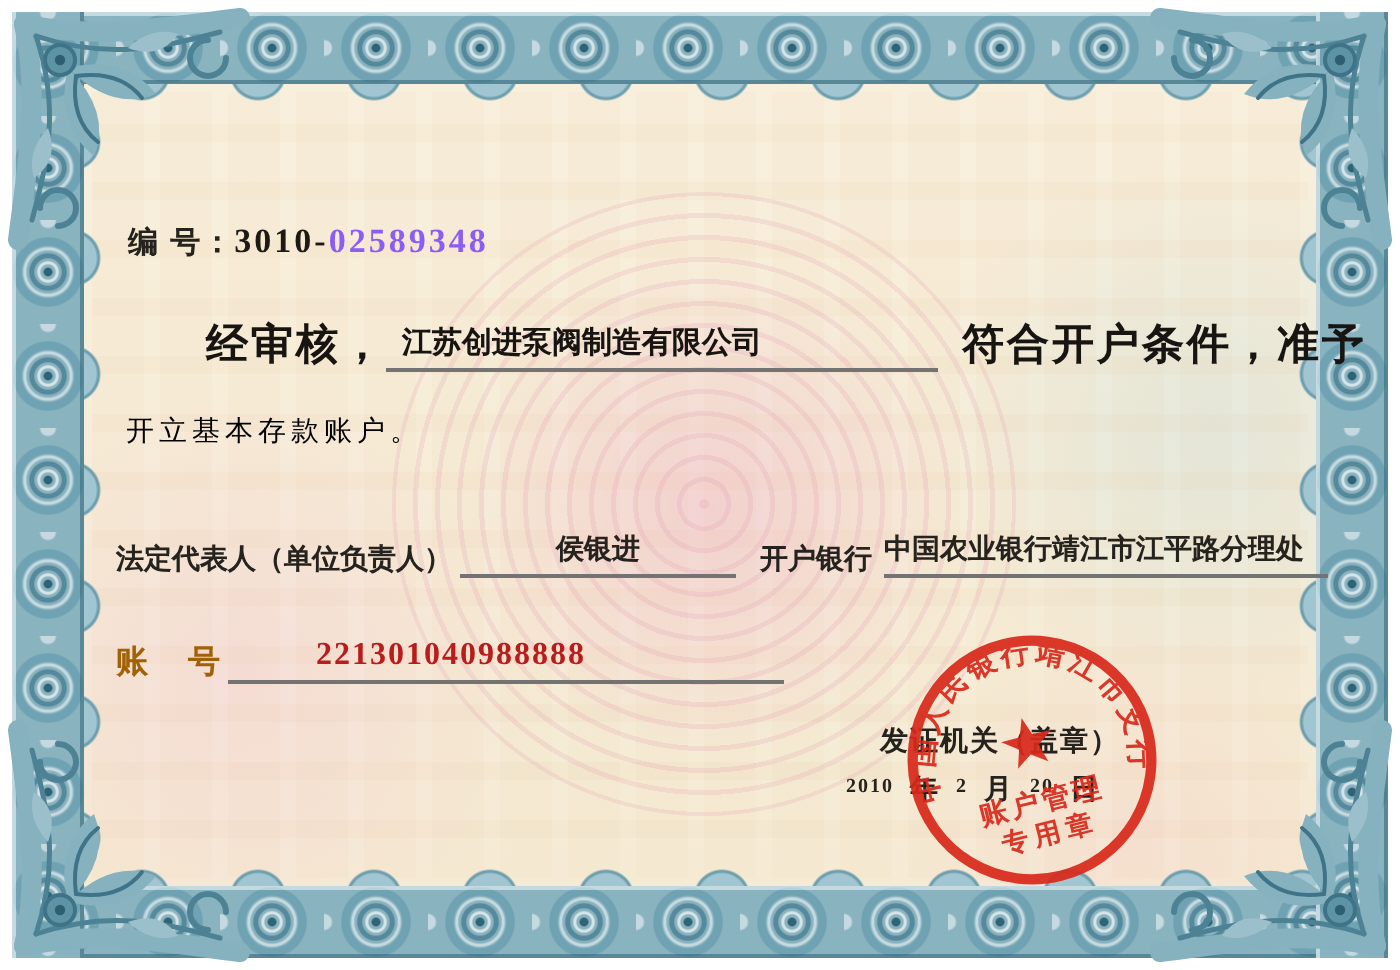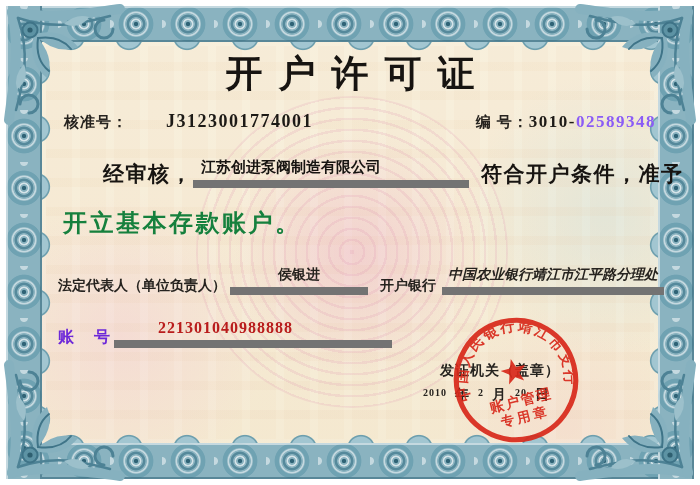--- a/index.html
+++ b/index.html
@@ -84,30 +84,30 @@
     font-size:37px;font-weight:900;letter-spacing:16px;text-indent:16px;color:#171411;
   }
   .row-numbers{position:absolute;top:111px;left:64px;right:44px;display:flex;justify-content:space-between;align-items:baseline;}
   .lbl{font-size:15px;font-weight:700;color:#26231f;letter-spacing:1px;}
   .num{font-family:"Liberation Serif",serif;font-size:18px;font-weight:600;letter-spacing:1.5px;color:#1d1a16;}
   .approval-value{margin-left:38px;}
   .serial-group{display:flex;align-items:baseline;}
   .serial-num{font-size:17px;}
   .row-review{position:absolute;top:158px;left:103px;display:flex;align-items:flex-end;white-space:nowrap;}
   .t-lg{font-size:21px;font-weight:800;letter-spacing:1.5px;color:#171411;}
-  .u-line{border-bottom:8px solid #737373;padding-bottom:3px;}
+  .u-line{border-bottom:2px solid #737373;padding-bottom:3px;}
   .company{width:268px;font-size:15px;font-weight:700;padding-left:8px;color:#171411;}
   .suffix{margin-left:12px;}
-  .row-open{position:absolute;top:207px;left:63px;font-size:24px;font-weight:700;letter-spacing:2.5px;color:#15803d;}
+  .row-open{position:absolute;top:207px;left:63px;font-size:14px;font-weight:400;letter-spacing:2.5px;color:#000000;}
   .row-rep{position:absolute;top:266px;left:58px;right:36px;display:flex;align-items:flex-end;white-space:nowrap;font-size:14px;font-weight:700;color:#26231f;}
   .rep-name{width:138px;text-align:center;margin-left:4px;}
   .bank-label{margin-left:12px;margin-right:6px;text-align:center;}
-  .bank-name{flex:1;text-align:center;font-style:italic;}
+  .bank-name{flex:1;text-align:left;}
   .row-account{position:absolute;top:319px;left:58px;display:flex;align-items:flex-end;}
-  .acct-label{font-size:16px;font-weight:700;letter-spacing:2px;color:#6d28d9;}
+  .acct-label{font-size:16px;font-weight:700;letter-spacing:2px;color:#a16207;}
   .acct-num{width:234px;padding-left:44px;font-family:"Liberation Serif",serif;font-size:16px;font-weight:600;letter-spacing:1px;color:#b91c1c;margin-left:2px;}
   .issuer{position:absolute;top:362px;left:418px;width:235px;font-size:14px;font-weight:700;color:#26231f;z-index:2;}
   .issuer-line1{padding-left:22px;letter-spacing:1px;}
   .issuer-date{margin-top:6px;letter-spacing:1px;}
   .d-num{font-family:"Liberation Serif",serif;font-size:10px;font-weight:600;position:relative;top:-3px;padding:0 5px;}
   .d-unit{padding:0 3px;}
   .seal{position:absolute;left:444px;top:308px;width:144px;height:144px;transform:rotate(-14deg);z-index:3;opacity:.92;pointer-events:none;}
 </style>
 </head>
 <body>
@@ -194,26 +194,22 @@
       <path d="M30,30 q-7,28 13,44 q9,-22 -13,-44" fill="#86b1bf" stroke="none"></path>
       <path d="M34,34 q22,-3 33,11" stroke="#3f7488" stroke-width="2"></path>
       <path d="M34,34 q-3,22 11,33" stroke="#3f7488" stroke-width="2"></path>
       <path d="M60,20 q12,-11 25,-7 q-9,13 -25,7" fill="#9cc0cb" stroke="none"></path>
       <path d="M20,60 q-11,12 -7,25 q13,-9 7,-25" fill="#9cc0cb" stroke="none"></path>
       <circle cx="26" cy="26" r="7.5" fill="#5d93a4" stroke="#3f7488" stroke-width="2"></circle>
       <circle cx="26" cy="26" r="2.6" fill="#2e5f70" stroke="none"></circle>
     </g>
   </svg>
 
-  <div class="title">开户许可证</div>
 
   <div class="row-numbers">
-    <div>
-      <span class="lbl">核准号：</span><span class="num approval-value">J3123001774001</span>
-    </div>
     <div class="serial-group">
       <span class="lbl">编  号：</span>
         <span class="num serial-num">3010-</span>
         <span class="num serial-num" style="color:#8b5cf6;">02589348</span>
     </div>
   </div>
 
   <div class="row-review">
     <span class="t-lg">经审核，</span>
       <span class="company u-line">江苏创进泵阀制造有限公司</span>

